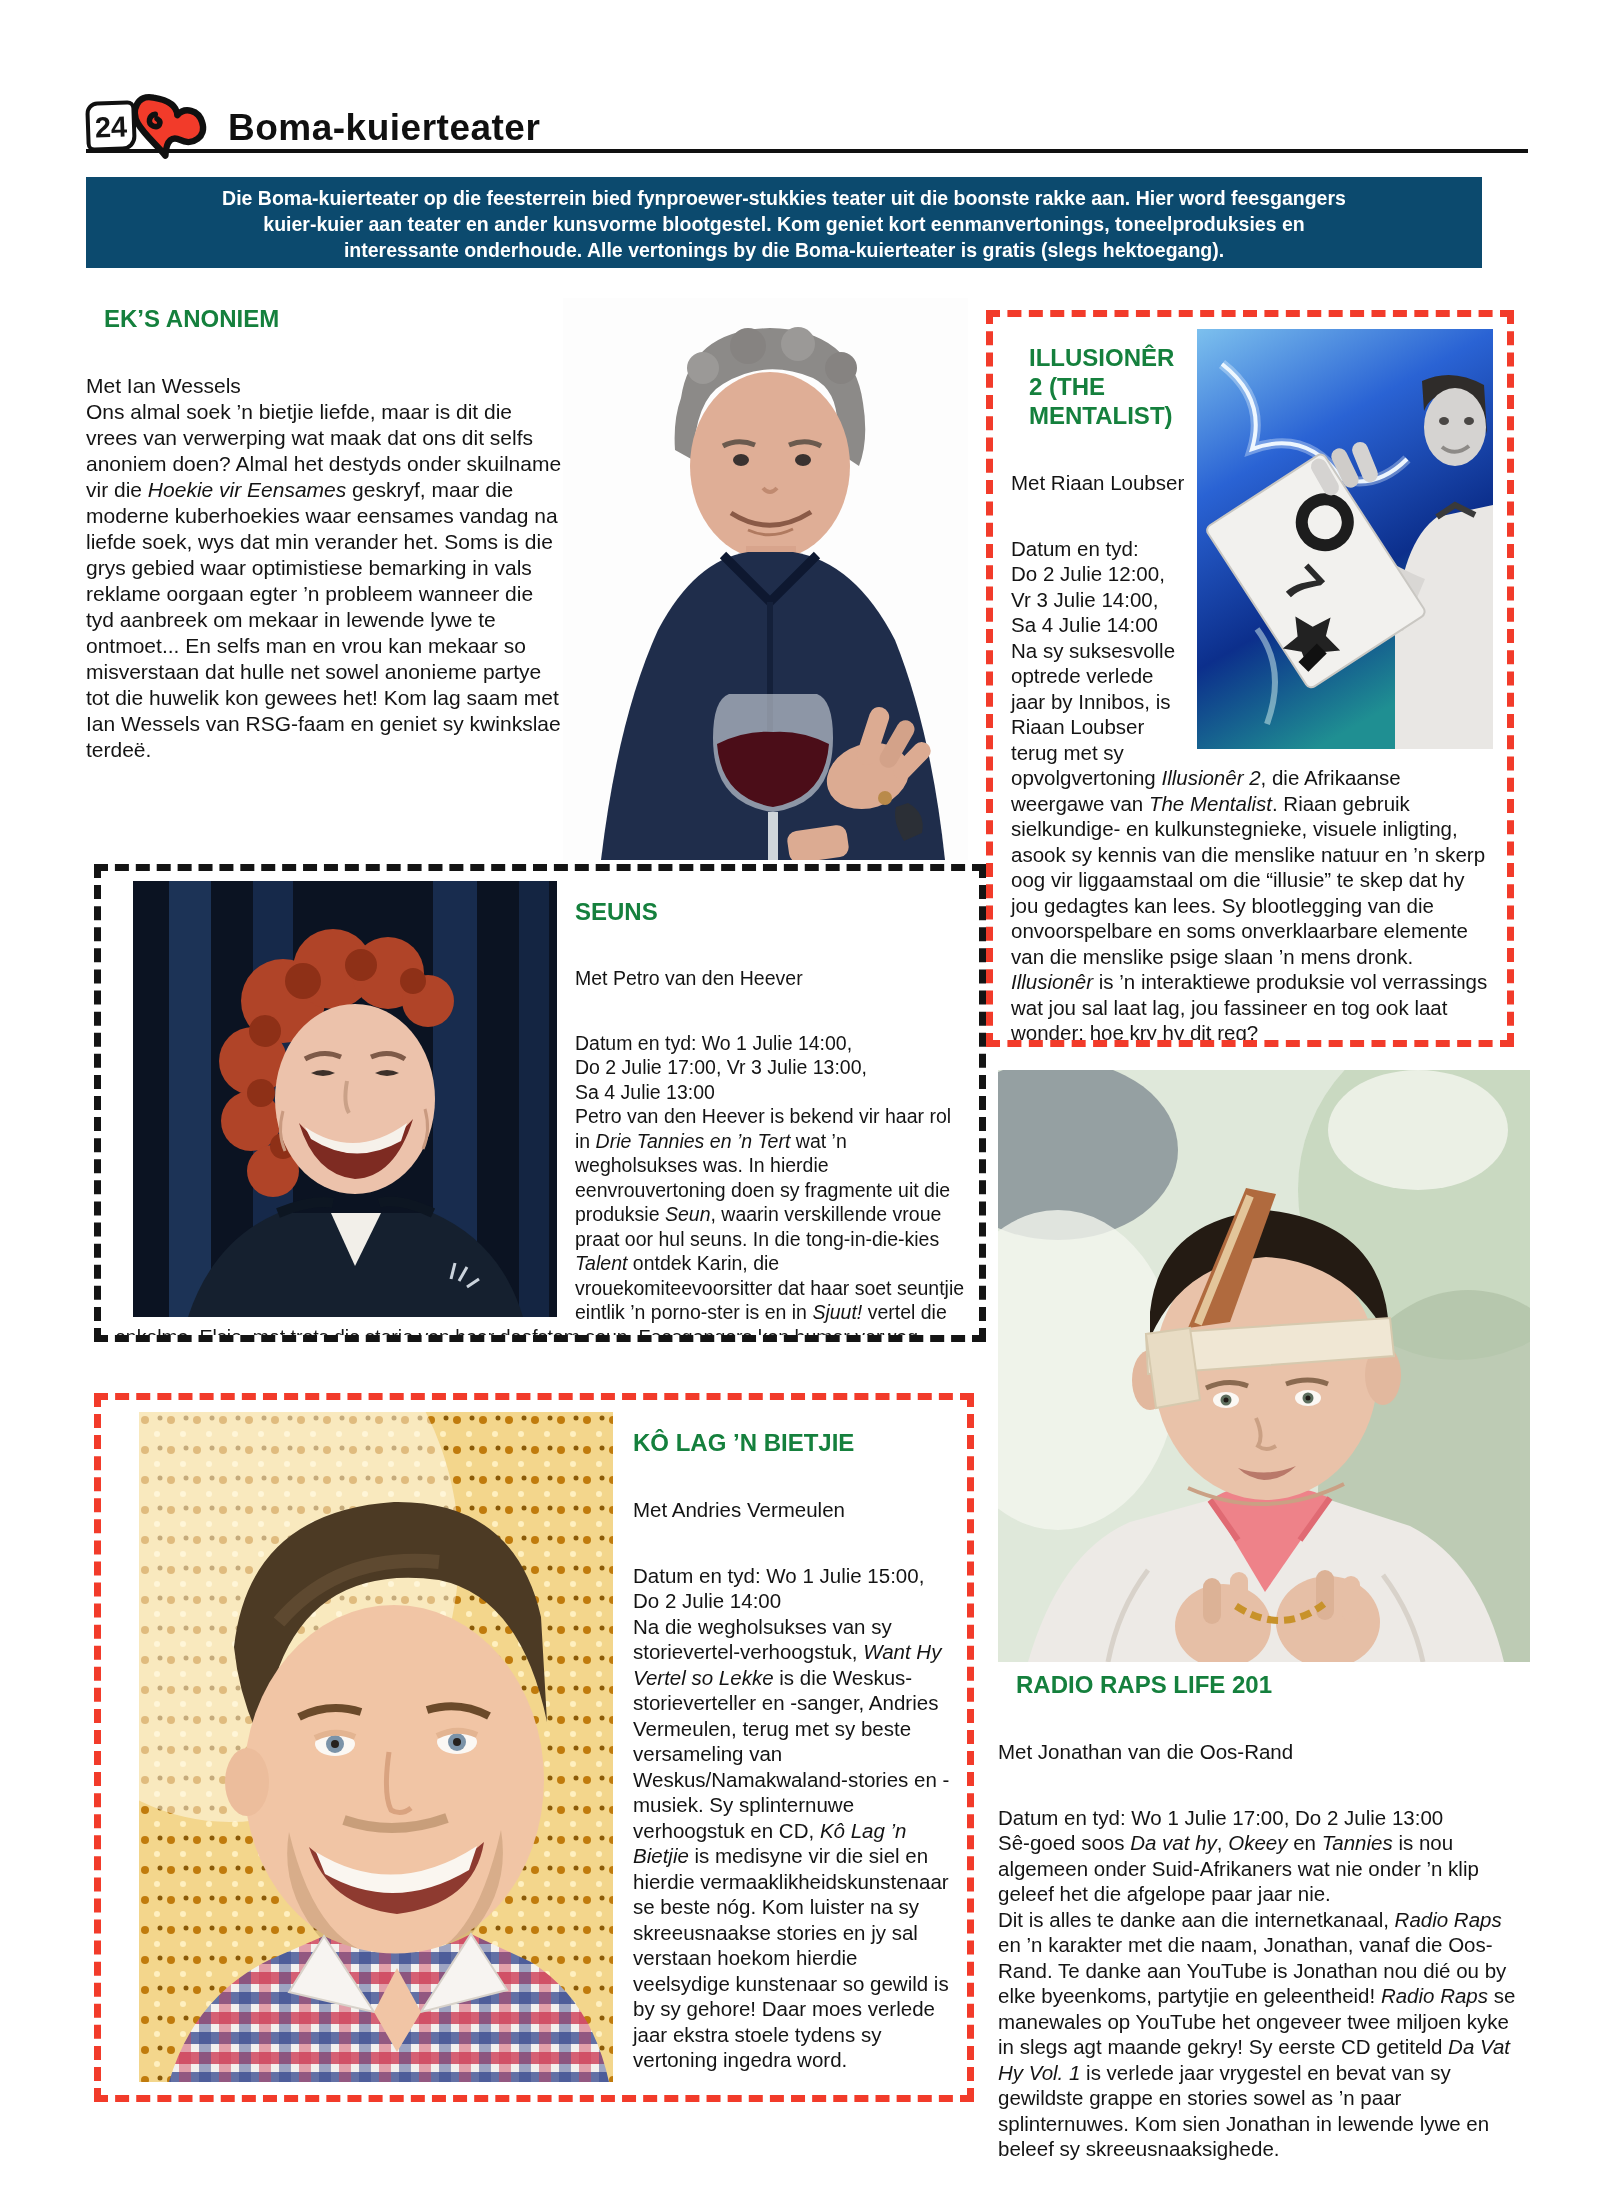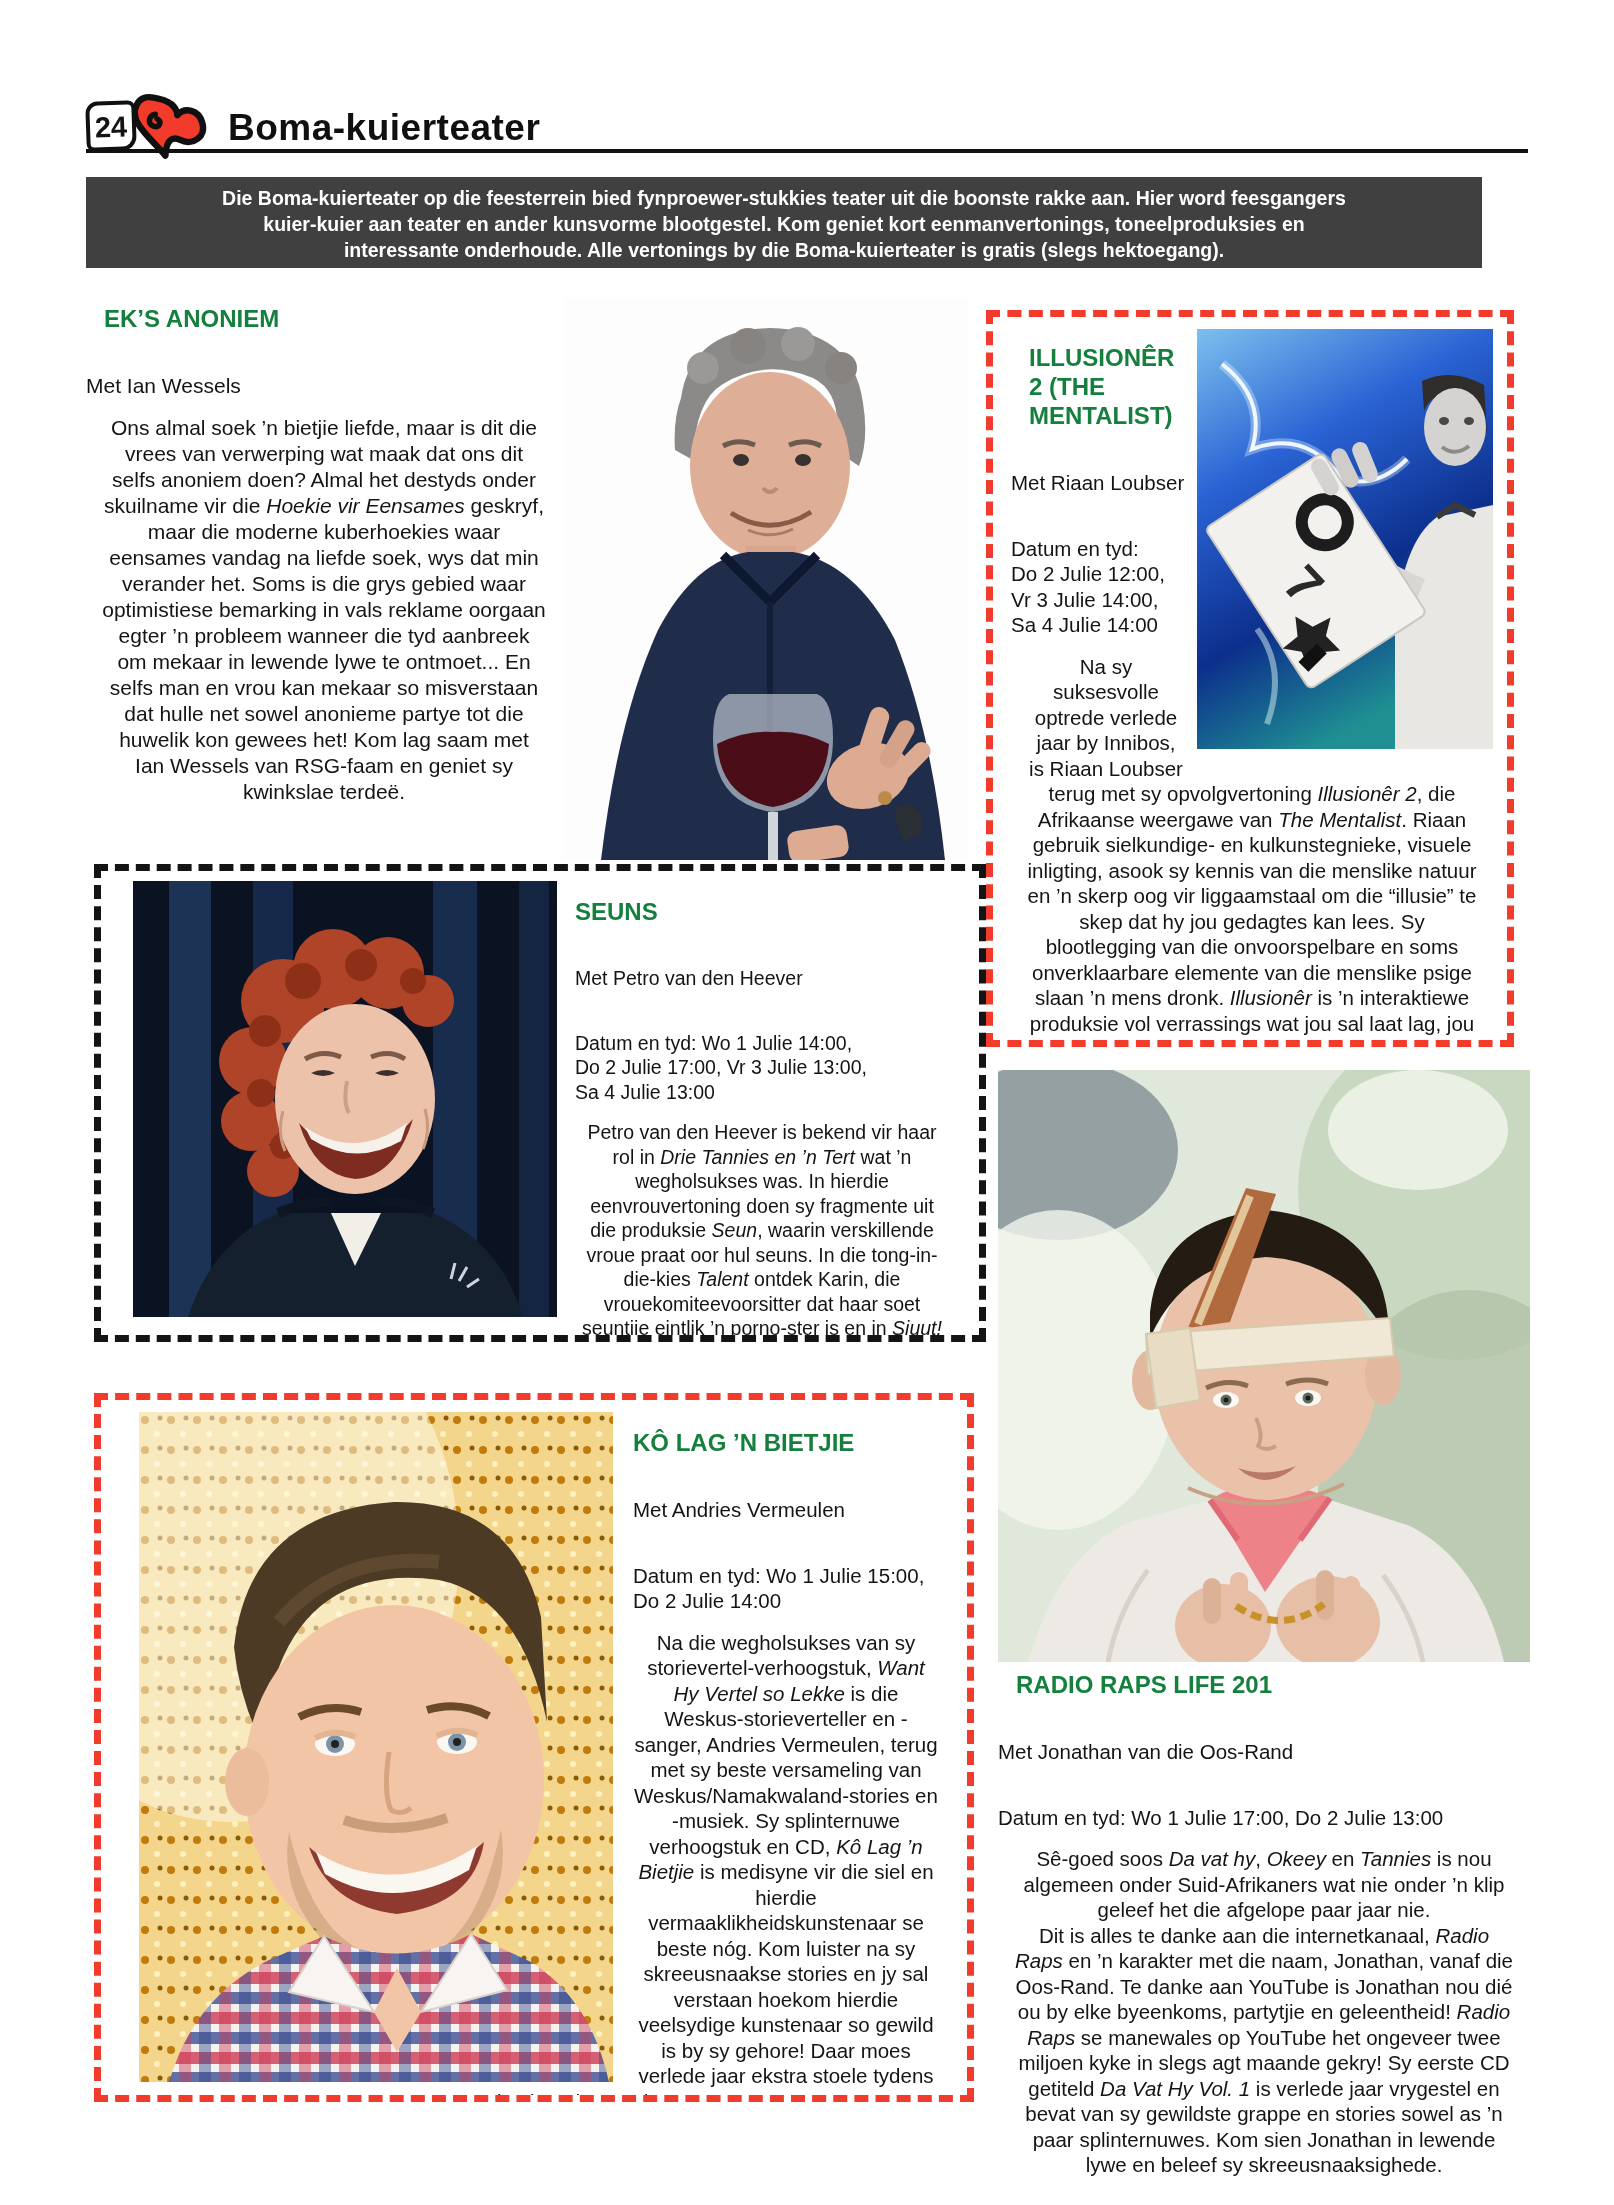--- a/index.html
+++ b/index.html
@@ -15,27 +15,27 @@
   }
   #heart-logo{position:absolute;left:124px;top:82px;width:92px;height:92px;z-index:2;}
   #page-title{
     position:absolute;left:220px;top:99px;margin:8px;font-size:37px;font-weight:bold;color:#101010;
     letter-spacing:.5px;z-index:1;
   }
   #header-rule{position:absolute;left:86px;top:149px;width:1442px;height:4px;background:#101010;}
   
   #banner{
     position:absolute;left:86px;top:177px;width:1396px;height:91px;box-sizing:border-box;
-    background:#404040;color:#ffffff;font-weight:bold;font-size:19.5px;line-height:26px;
+    background:#0c4a6e;color:#ffffff;font-weight:bold;font-size:19.5px;line-height:26px;
     text-align:center;padding:8px 118px;
   }
   
   .article h2{margin:18px;font-size:24px;line-height:29px;font-weight:bold;color:#15803d;}
   .article .meta{white-space:pre-line;margin-top:40px;}
-  .article .body{margin:16px;white-space:pre-wrap;text-align:center;}
+  .article .body{margin:0;white-space:pre-wrap;}
   .article{font-size:21px;line-height:26px;}
   
   #art-eks{position:absolute;left:86px;top:286px;width:476px;}
   
   #photo-ian{position:absolute;left:563px;top:298px;width:405px;height:562px;background:#fdfdfd;}
   
   #box-illusioner{
     position:absolute;left:986px;top:310px;width:528px;height:737px;box-sizing:border-box;
     border:7px dashed #f23b2a;padding:8px 14px 8px 18px;overflow:hidden;
     font-size:20.5px;line-height:25.5px;

